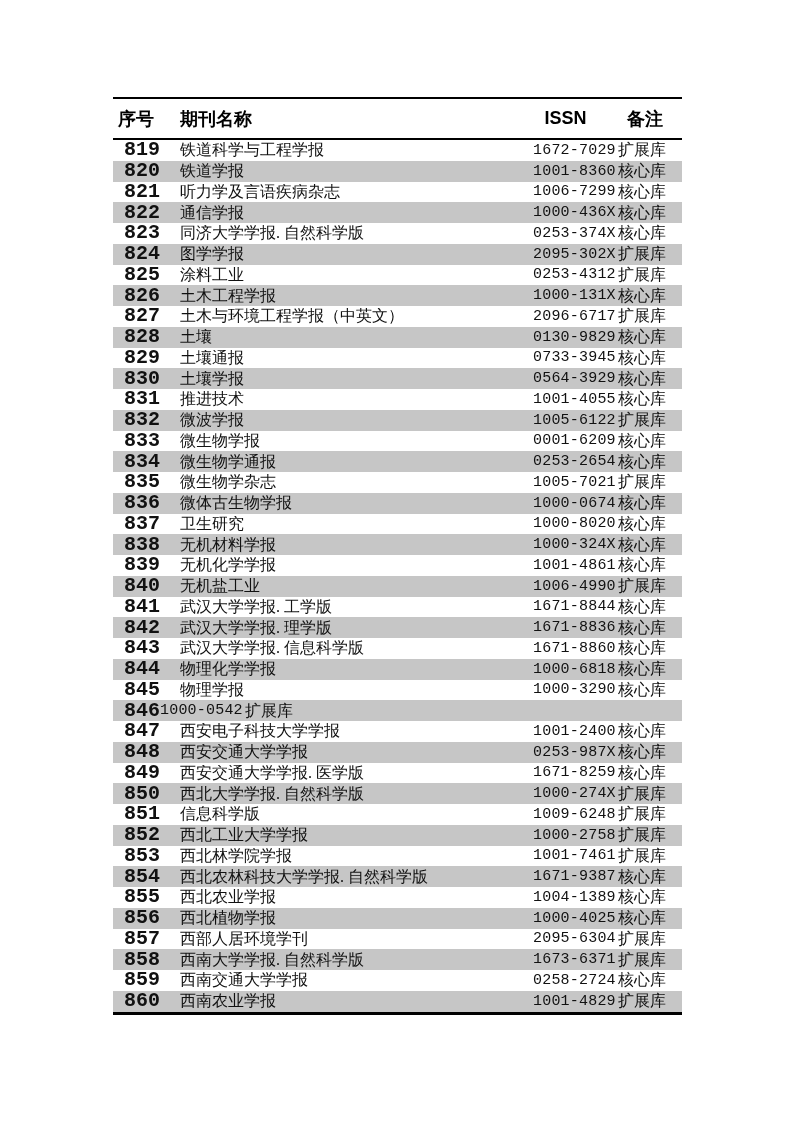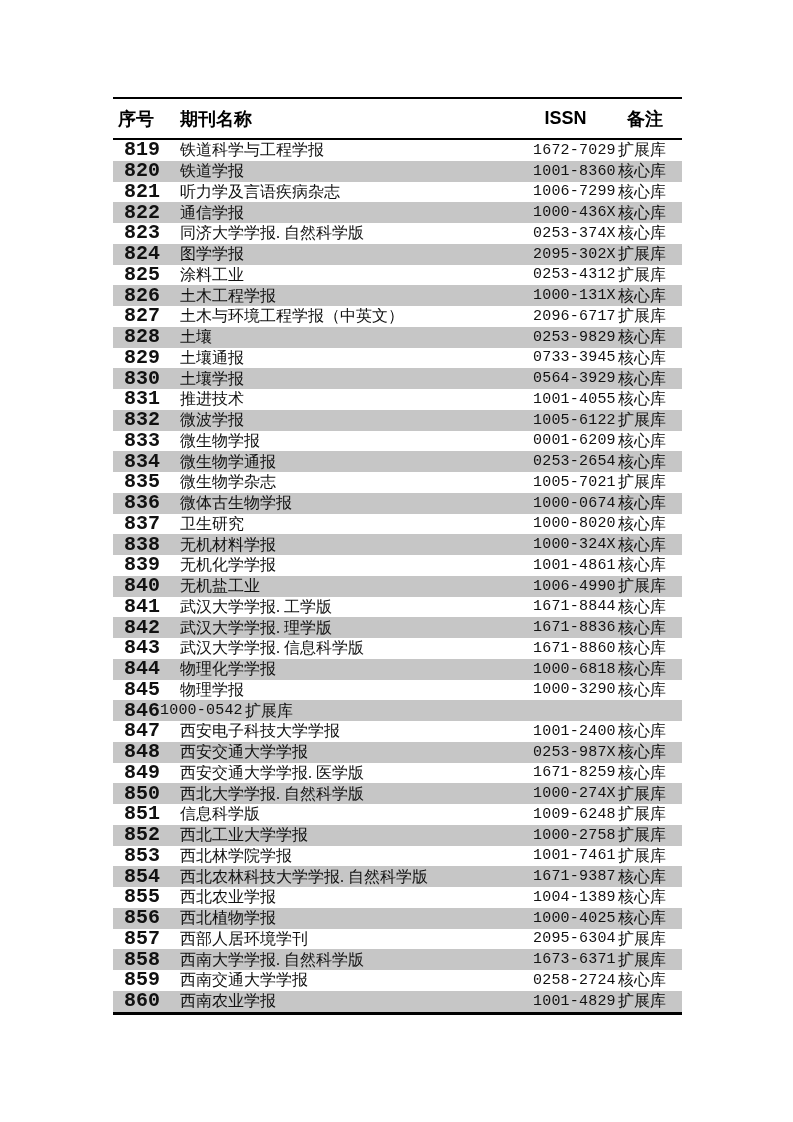--- a/index.html
+++ b/index.html
@@ -150,21 +150,21 @@
   <div class="row">
     <span class="c-num">827</span>
     <span class="c-name">土木与环境工程学报（中英文）</span>
     <span class="c-issn">2096-6717</span>
     <span class="c-note">扩展库</span>
   </div>
 
   <div class="row stripe">
     <span class="c-num">828</span>
     <span class="c-name">土壤</span>
-    <span class="c-issn">0253-9829</span>
+    <span class="c-issn">0130-9829</span>
     <span class="c-note">核心库</span>
   </div>
 
   <div class="row">
     <span class="c-num">829</span>
     <span class="c-name">土壤通报</span>
     <span class="c-issn">0733-3945</span>
     <span class="c-note">核心库</span>
   </div>
 

